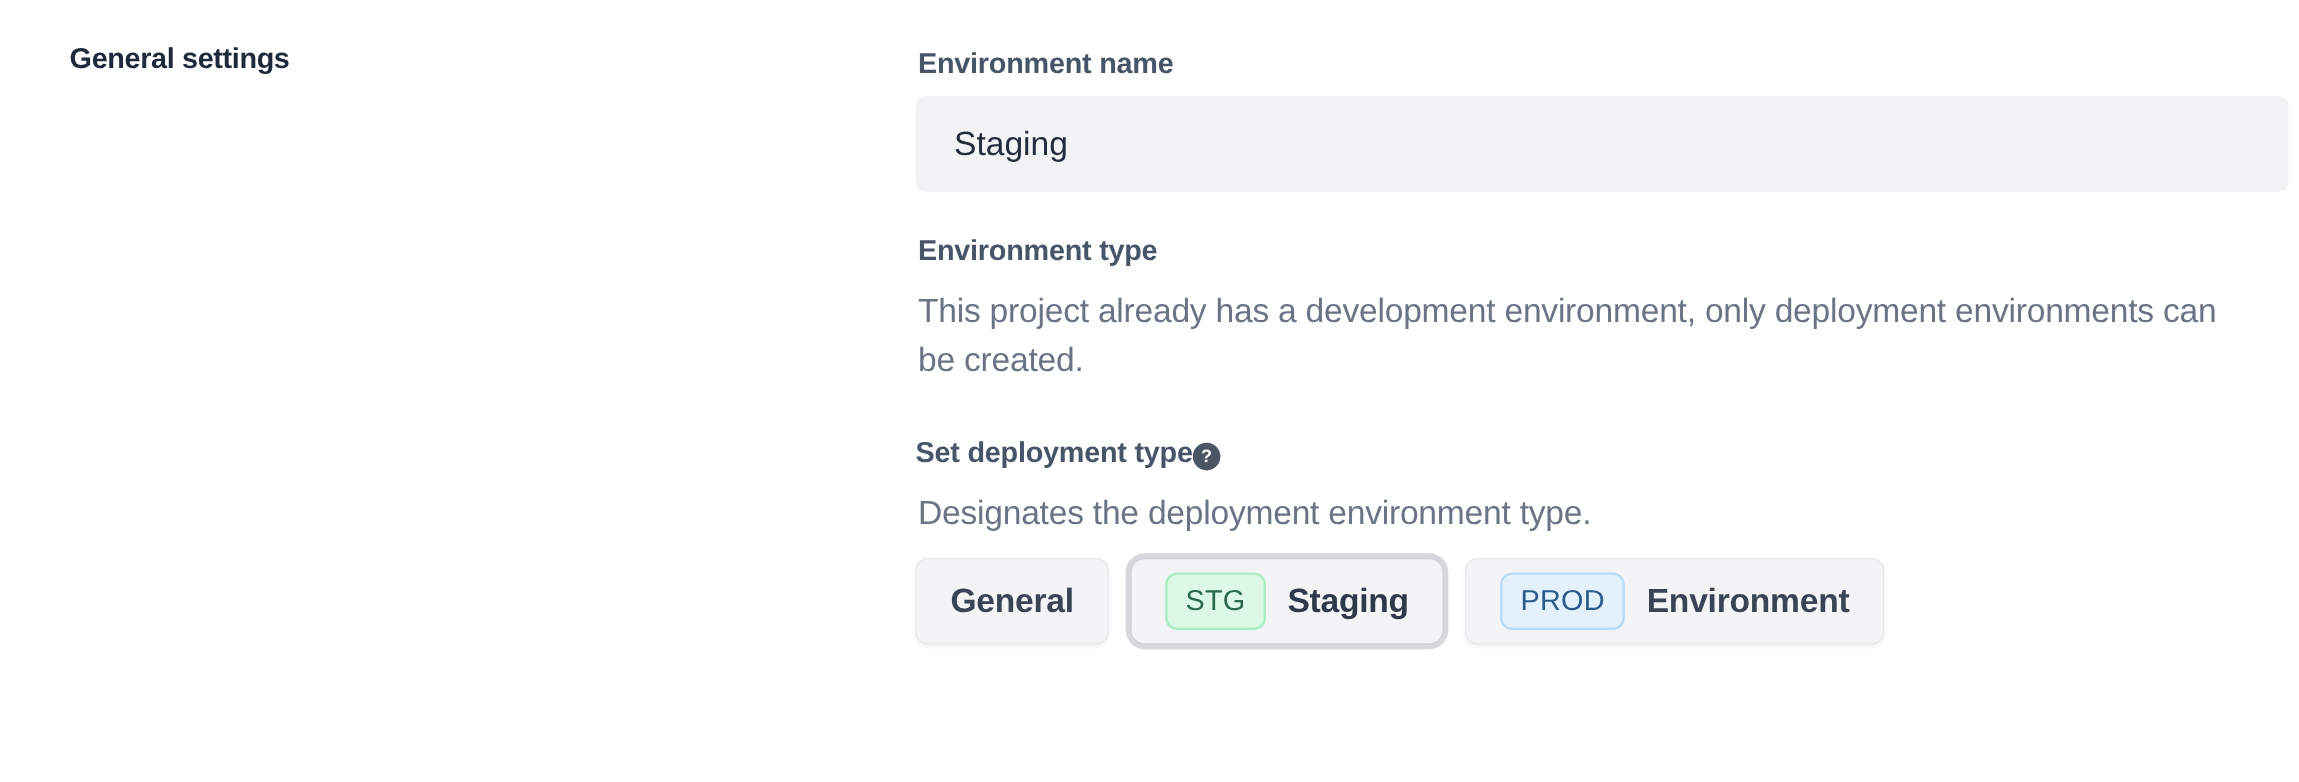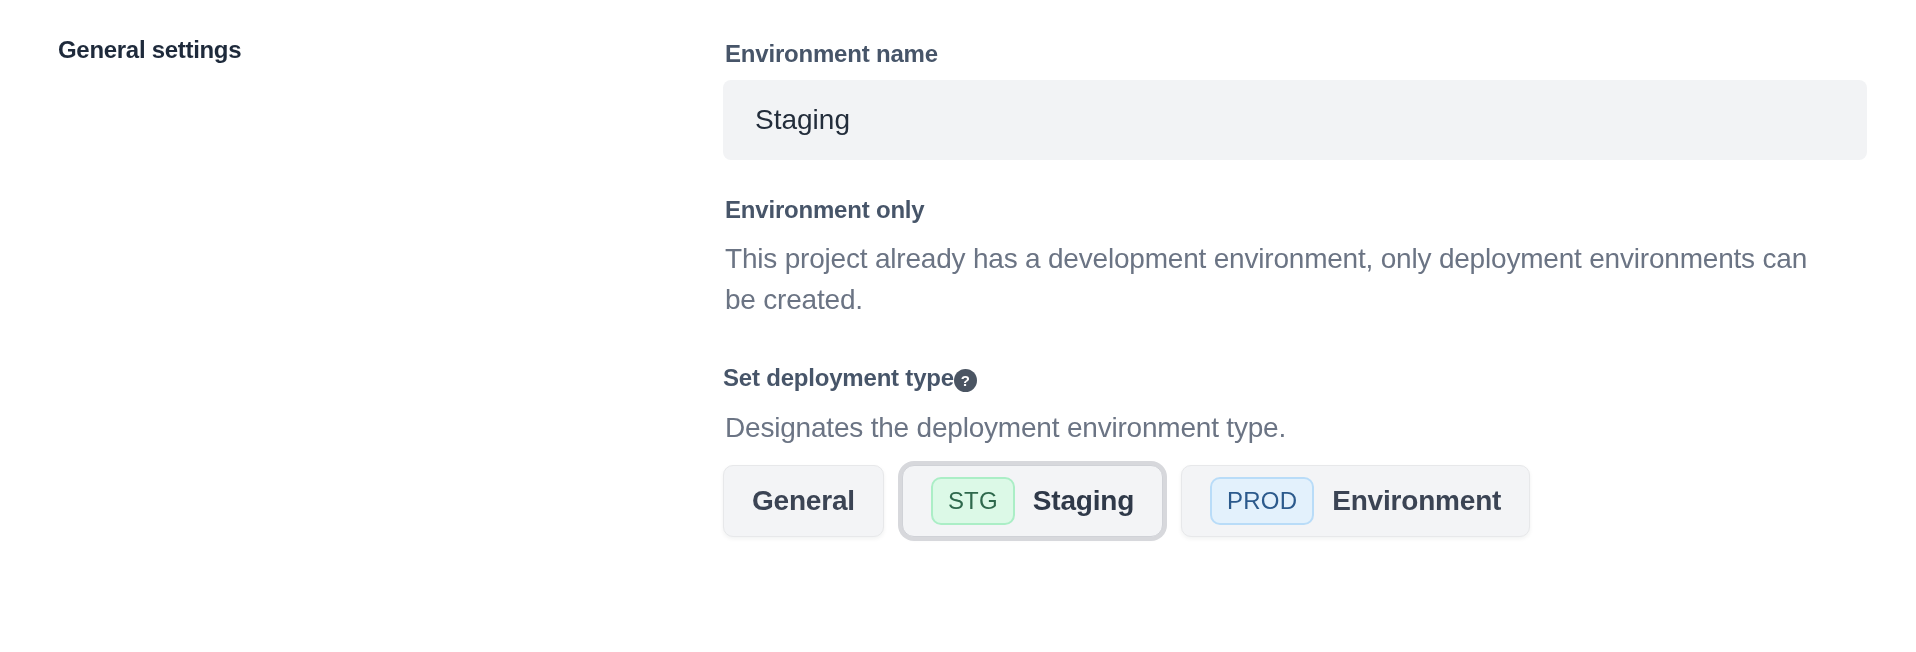--- a/index.html
+++ b/index.html
@@ -14,21 +14,21 @@
 
   
   .left-col { width: 665px; flex-shrink: 0; }
   .page-title {
     margin: 2px 0 0 0;
     font-size: 24px; font-weight: 700;
     color: #1e2a3b; letter-spacing: -0.3px;
   }
 
   
-  .form-col { width: 1144px; flex-shrink: 0; padding-top: 6px; }
+  .form-col { width: 1144px; flex-shrink: 0; padding-top: 6px; margin-left: 40px; }
 
   .field-label {
     display: block;
     font-size: 24px; font-weight: 700;
     color: #475569; letter-spacing: -0.2px;
     margin-left: 2px;
   }
   .text-input {
     display: block; width: 100%; height: 80px;
     margin-top: 12px;
@@ -106,21 +106,21 @@
   <div class="left-col">
     <h1 class="page-title">General settings</h1>
   </div>
 
   <div class="form-col">
 
     <label class="field-label">Environment name</label>
     <input class="text-input" type="text" value="Staging" style="">
 
     <div class="field-group-2">
-      <label class="field-label">Environment only</label>
+      <label class="field-label">Environment type</label>
       <p class="helper-text">This project already has a development environment, only deployment environments can be created.</p>
     </div>
 
     <div class="deploy-label-row">
       <span class="field-label" style="margin-left:0;">Set deployment type</span>
       <span class="help-icon">?</span>
     </div>
 
     <p class="deploy-description">Designates the deployment environment type.</p>
 

